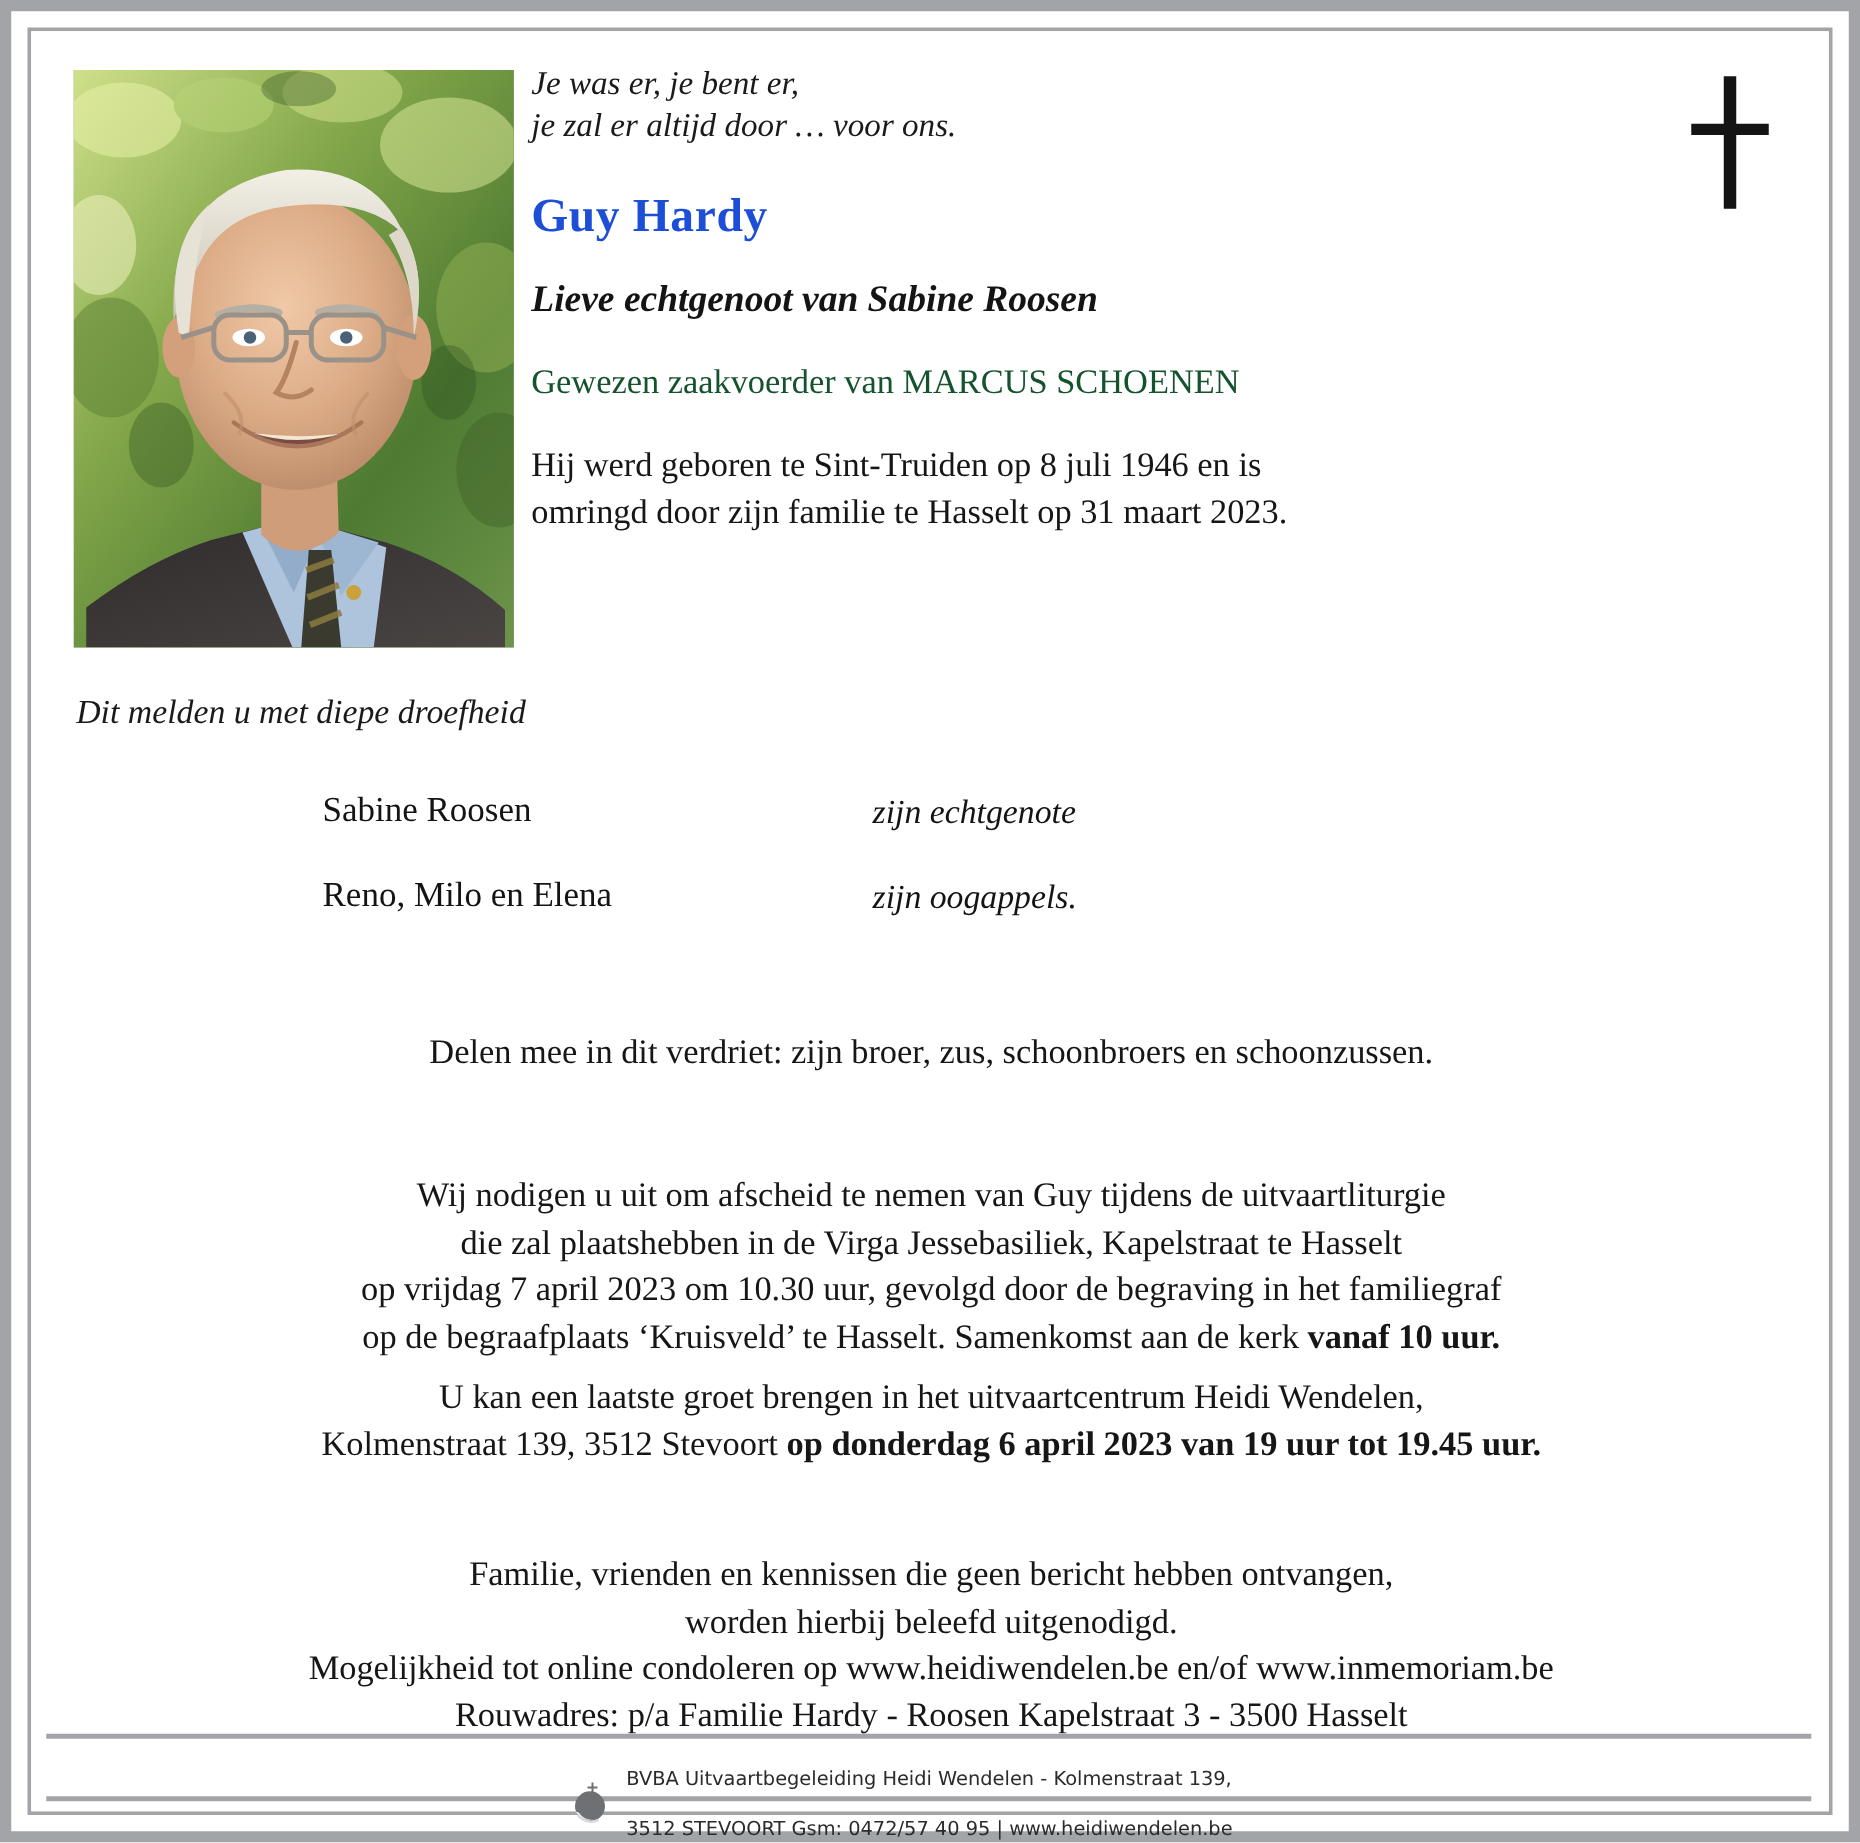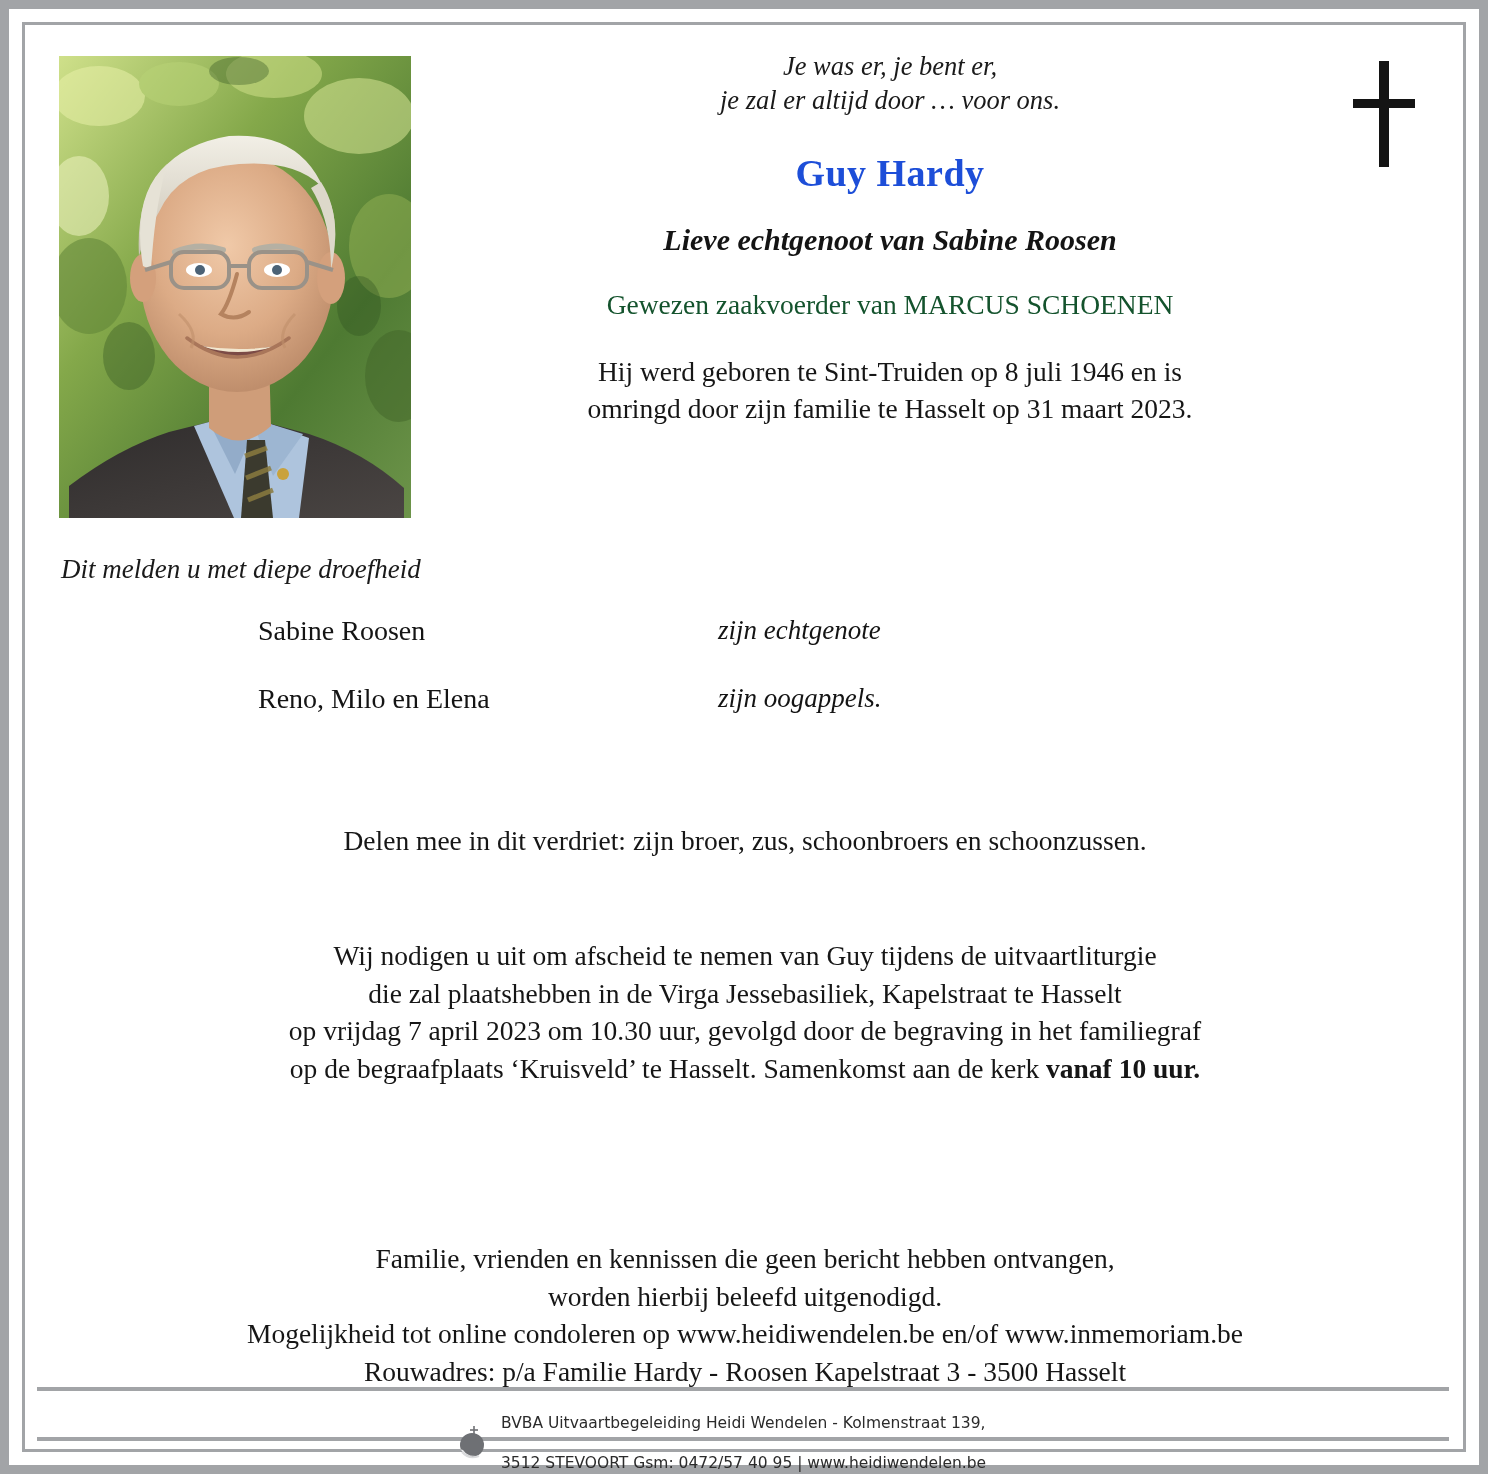--- a/index.html
+++ b/index.html
@@ -85,21 +85,20 @@
     height: 9px;
     background: #141414;
   }
 
   
   .header-col {
     position: absolute;
     left: 400px;
     top: 24px;
     width: 930px;
-    text-align: center;
   }
   .verse {
     font-style: italic;
     font-size: 26.5px;
     line-height: 34px;
     color: #1a1a1a;
     font-family: "Liberation Serif", "DejaVu Serif", serif;
   }
   .name {
     margin-top: 22px;
@@ -144,22 +143,21 @@
   
   .family {
     position: absolute;
     left: 36px;
     top: 590px;
     width: 1360px;
   }
   .fam-row {
     display: flex;
     height: 68px;
-    align-items: flex-start;
-    gap: 20px;
+    align-items: center;
   }
   .fam-name {
     width: 600px;
     padding-left: 197px;
     box-sizing: border-box;
     font-size: 28px;
     color: #141414;
   }
   .fam-rel {
     font-size: 27px;
@@ -355,20 +353,24 @@
       <span>Delen mee in dit verdriet: zijn broer, zus, schoonbroers en schoonzussen.</span>
     </div>
 
     <div class="para p-invite">
       <div>Wij nodigen u uit om afscheid te nemen van Guy tijdens de uitvaartliturgie</div>
       <div>die zal plaatshebben in de Virga Jessebasiliek, Kapelstraat te Hasselt</div>
       <div>op vrijdag 7 april 2023 om 10.30 uur, gevolgd door de begraving in het familiegraf</div>
       <div><span>op de begraafplaats ‘Kruisveld’ te Hasselt.  Samenkomst aan de kerk </span><b>vanaf 10 uur.</b></div>
     </div>
 
+    <div class="para p-visit">
+      <div>U kan een laatste groet brengen in het uitvaartcentrum Heidi Wendelen,</div>
+      <div><span>Kolmenstraat 139, 3512 Stevoort </span><b>op donderdag 6 april 2023 van 19 uur tot 19.45 uur.</b></div>
+    </div>
 
     <div class="para p-closing">
       <div>Familie, vrienden en kennissen die geen bericht hebben ontvangen,</div>
       <div>worden hierbij beleefd uitgenodigd.</div>
       <div>Mogelijkheid tot online condoleren op www.heidiwendelen.be en/of www.inmemoriam.be</div>
       <div>Rouwadres: p/a Familie Hardy - Roosen    Kapelstraat 3 - 3500 Hasselt</div>
     </div>
 
     <div class="rule rule-top"></div>
     <div class="rule rule-bot"></div>

